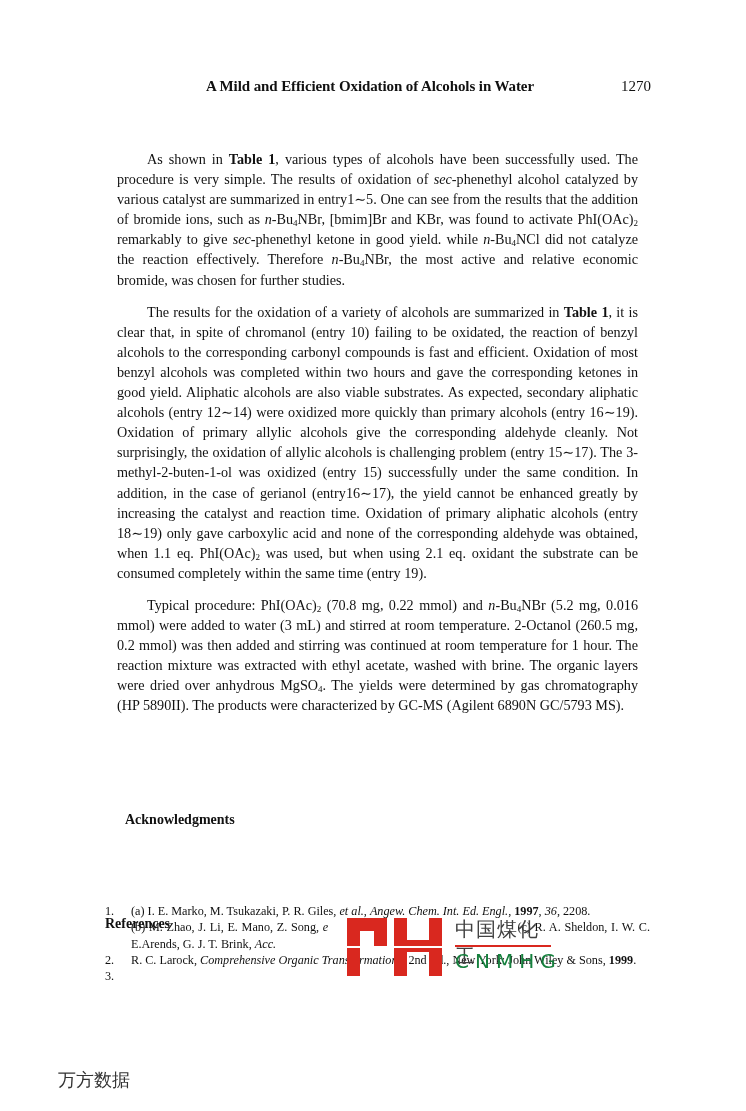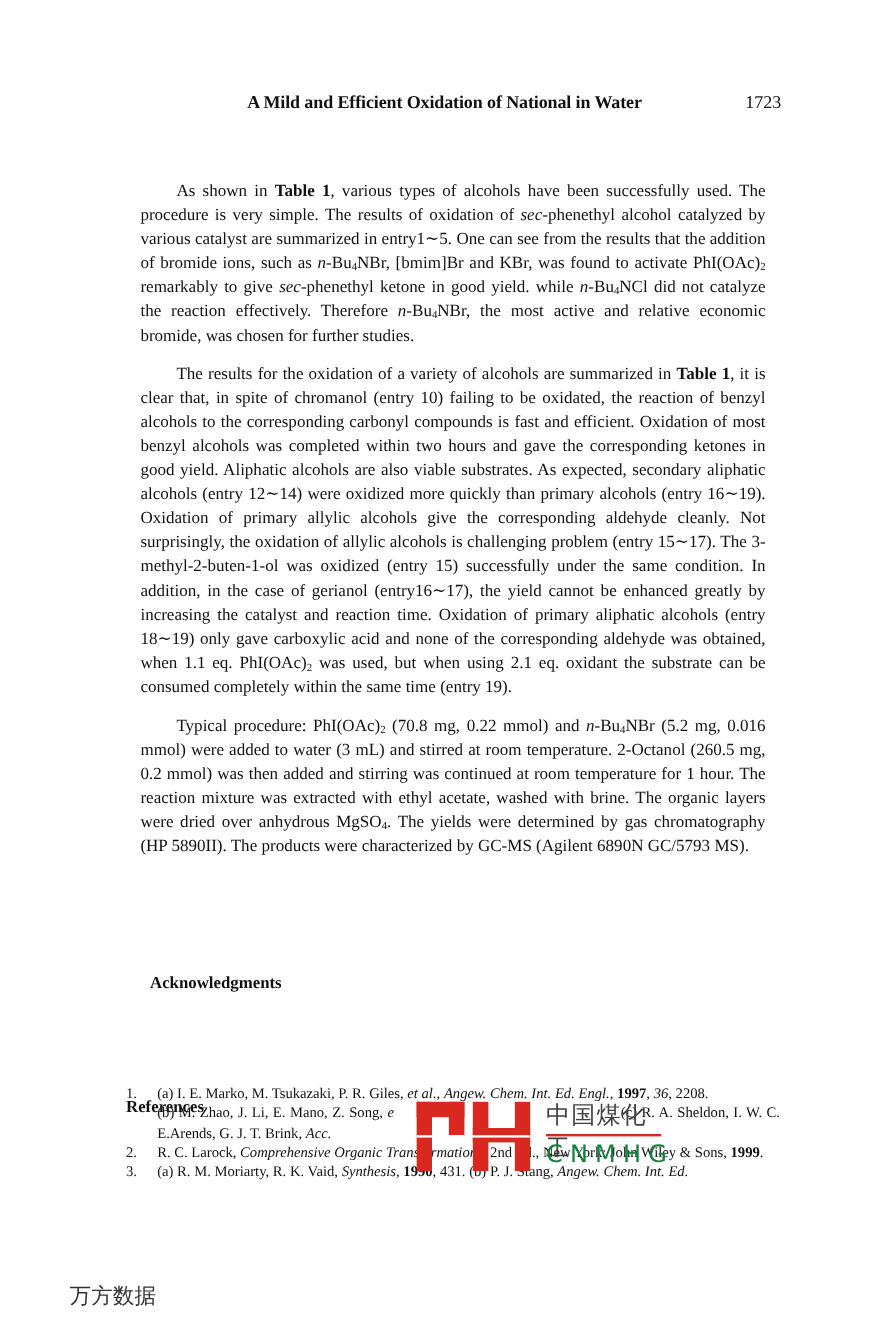--- a/index.html
+++ b/index.html
@@ -31,22 +31,22 @@
     .logo-rule { position: absolute; left: 108px; top: 27px; width: 96px; height: 2px; background: #d9281f; }
     .logo-en { position: absolute; left: 108px; top: 31px; font-family: "DejaVu Sans", sans-serif; font-size: 20px; color: #15803d; letter-spacing: 6px; }
 
     .footer-source { position: absolute; left: 58px; top: 1068px; font-family: "DejaVu Sans", sans-serif; font-size: 18px; color: #333; }
   </style>
 </head>
 <body>
 
 <div class="page">
 
-  <div class="running-head">A Mild and Efficient Oxidation of National in Water</div>
-  <div class="page-number">1723</div>
+  <div class="running-head">A Mild and Efficient Oxidation of Alcohols in Water</div>
+  <div class="page-number">1270</div>
 
   <div class="body-text">
     <p>As shown in <b>Table 1</b>, various types of alcohols have been successfully used.  The procedure is very simple.  The results of oxidation of <i>sec</i>-phenethyl alcohol catalyzed by various catalyst are summarized in entry1∼5.  One can see from the results that the addition of bromide ions, such as <i>n</i>-Bu<sub>4</sub>NBr, [bmim]Br and KBr, was found to activate PhI(OAc)<sub>2</sub> remarkably to give <i>sec</i>-phenethyl ketone in good yield. while <i>n</i>-Bu<sub>4</sub>NCl did not catalyze the reaction effectively.  Therefore <i>n</i>-Bu<sub>4</sub>NBr, the most active and relative economic bromide, was chosen for further studies.</p>
     <p>The results for the oxidation of a variety of alcohols are summarized in <b>Table 1</b>, it is clear that, in spite of chromanol (entry 10) failing to be oxidated, the reaction of benzyl alcohols to the corresponding carbonyl compounds is fast and efficient.  Oxidation of most benzyl alcohols was completed within two hours and gave the corresponding ketones in good yield.  Aliphatic alcohols are also viable substrates.  As expected, secondary aliphatic alcohols (entry 12∼14) were oxidized more quickly than primary alcohols (entry 16∼19).  Oxidation of primary allylic alcohols give the corresponding aldehyde cleanly. Not surprisingly, the oxidation of allylic alcohols is challenging problem (entry 15∼17). The 3-methyl-2-buten-1-ol was oxidized (entry 15) successfully under the same condition. In addition, in the case of gerianol (entry16∼17), the yield cannot be enhanced greatly by increasing the catalyst and reaction time.  Oxidation of primary aliphatic alcohols (entry 18∼19) only gave carboxylic acid and none of the corresponding aldehyde was obtained, when 1.1 eq. PhI(OAc)<sub>2</sub> was used, but when using 2.1 eq. oxidant the substrate can be consumed completely within the same time (entry 19).</p>
     <p>Typical procedure: PhI(OAc)<sub>2</sub>  (70.8 mg, 0.22 mmol) and <i>n</i>-Bu<sub>4</sub>NBr (5.2 mg, 0.016 mmol) were added to water (3 mL) and stirred at room temperature. 2-Octanol (260.5 mg, 0.2 mmol) was then added and stirring was continued at room temperature for 1 hour. The reaction mixture was extracted with ethyl acetate, washed with brine. The organic layers were dried over anhydrous MgSO<sub>4</sub>.   The yields were determined by gas chromatography (HP 5890II). The products were characterized by GC-MS (Agilent 6890N GC/5793 MS).</p>
   </div>
 
   <div class="section-heading ack-heading">Acknowledgments</div>
 
   <div class="section-heading ref-heading">References</div>
@@ -54,21 +54,20 @@
     <li>
       <span class="ref-num">1.</span>
       <span>(a) I. E. Marko, M. Tsukazaki, P. R. Giles, <i>et al.</i>, <i>Angew. Chem. Int. Ed. Engl.</i>, <b>1997</b>, <i>36</i>, 2208.<br>(b) M. Zhao, J. Li, E. Mano, Z. Song, <i>e</i>&nbsp;&nbsp;&nbsp;&nbsp;&nbsp;&nbsp;&nbsp;&nbsp;&nbsp;&nbsp;&nbsp;&nbsp;&nbsp;&nbsp;&nbsp;&nbsp;&nbsp;&nbsp;&nbsp;&nbsp;&nbsp;&nbsp;&nbsp;&nbsp;&nbsp;&nbsp;&nbsp;&nbsp;&nbsp;&nbsp;&nbsp;&nbsp;&nbsp;&nbsp;&nbsp;&nbsp;&nbsp;&nbsp;&nbsp;&nbsp;&nbsp;&nbsp;&nbsp;&nbsp;&nbsp;&nbsp;&nbsp;&nbsp;&nbsp;&nbsp; (c) R. A. Sheldon, I. W. C. E.Arends, G. J. T. Brink, <i>Acc.</i></span>
     </li>
     <li>
       <span class="ref-num">2.</span>
       <span>R. C. Larock, <i>Comprehensive Organic Transformations</i>, 2nd Ed., New York: John Wiley &amp; Sons, <b>1999</b>.</span>
     </li>
     <li>
       <span class="ref-num">3.</span>
-      <span>(a) R. M. Moriarty, R. K. Vaid, <i>Synthesis</i>, <b>1990</b>, 431. (b) P. J. Stang, <i>Angew. Chem. Int. Ed.</i></span>
     </li>
   </ul>
 
   <div class="watermark-logo">
     <svg class="logo-mark" viewBox="0 0 95 58">
       <g fill="#d9281f">
         <rect x="0" y="0" width="13" height="58"></rect>
         <rect x="0" y="0" width="40" height="13"></rect>
         <rect x="27" y="0" width="13" height="28"></rect>
         <rect x="47" y="0" width="13" height="58"></rect>

